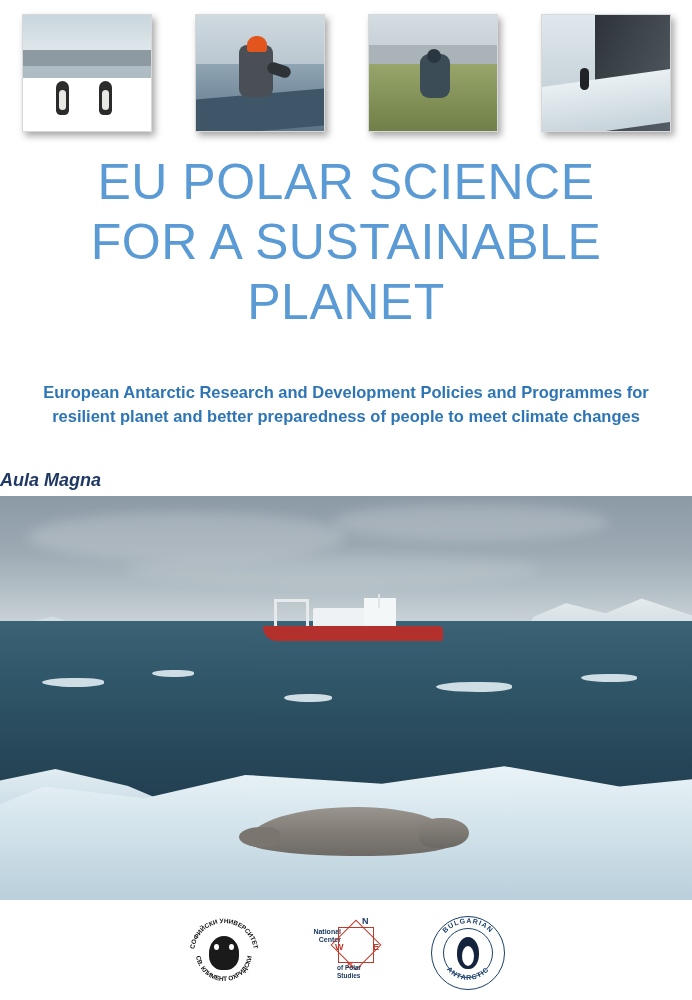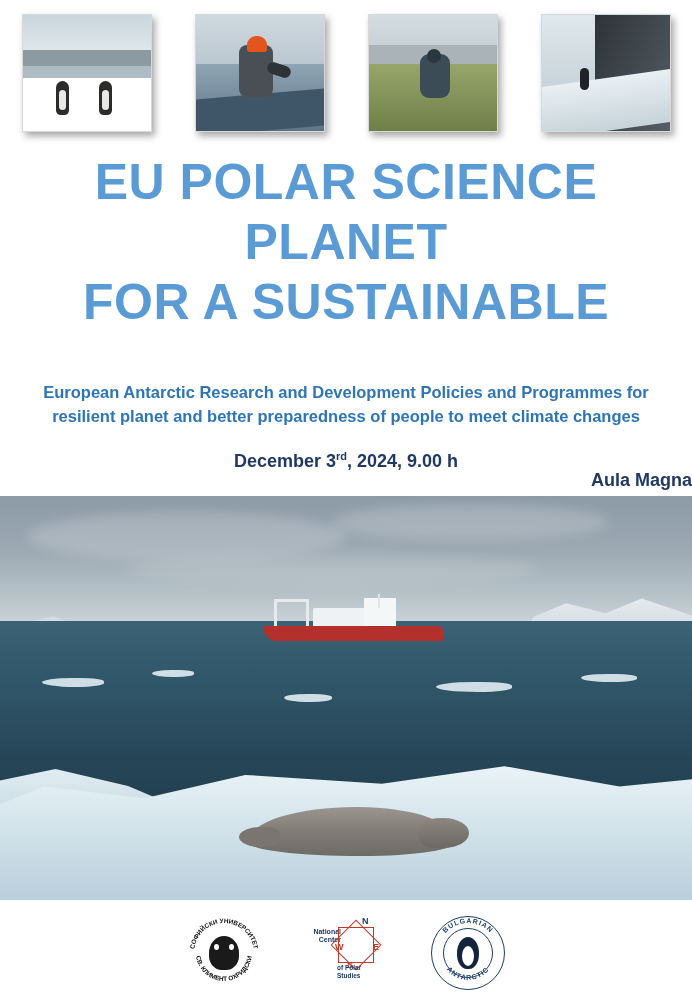--- a/index.html
+++ b/index.html
@@ -78,21 +78,21 @@
   .title {
     position: absolute;
     top: 152px;
     left: 0;
     width: 692px;
     text-align: center;
     color: #5b9bd5;
     font-size: 50px;
     line-height: 60px;
     letter-spacing: 0.5px;
-    font-weight: 700;
+    font-weight: 400;
   }
   .subtitle {
     position: absolute;
     top: 360px;
     left: 38px;
     width: 616px;
     text-align: center;
     color: #2e75b6;
     font-size: 16.5px;
     line-height: 24px;
@@ -109,24 +109,25 @@
     font-size: 18px;
     line-height: 25px;
     font-weight: bold;
   }
   .datetime sup { font-size: 11px; vertical-align: super; }
   .venue {
     position: absolute;
     top: 470px;
     left: 0;
     width: 692px;
-    text-align: right;
+    text-align: left;
     color: #1f3864;
     font-size: 18px;
     font-weight: bold;
+    font-style: italic;
   }
 
   
   .hero {
     position: absolute;
     top: 496px;
     left: 0;
     width: 692px;
     height: 404px;
     overflow: hidden;
@@ -309,27 +310,26 @@
     </div>
     <div class="thumb t4">
       <div class="rock"></div>
         <div class="snow"></div>
         <div class="peng2"></div>
     </div>
   </div>
 
   <div class="title">
     <div>EU POLAR SCIENCE</div>
+    <div>FOR A SUSTAINABLE</div>
     <div>PLANET</div>
-    <div>FOR A SUSTAINABLE</div>
   </div>
 
   <div class="subtitle">European Antarctic Research and Development Policies and Programmes for resilient planet and better preparedness of people to meet climate changes</div>
 
-  <div class="datetime"><span>December 3</span><sup>rd</sup><span>, 2024, 9.00 h</span></div>
 
   <div class="venue">Aula Magna</div>
 
   <div class="hero">
     <div class="sky"></div>
     <div class="cloud c1"></div>
     <div class="cloud c2"></div>
     <div class="cloud c3"></div>
     <div class="iceberg-far"></div>
     <div class="iceberg-left"></div>

